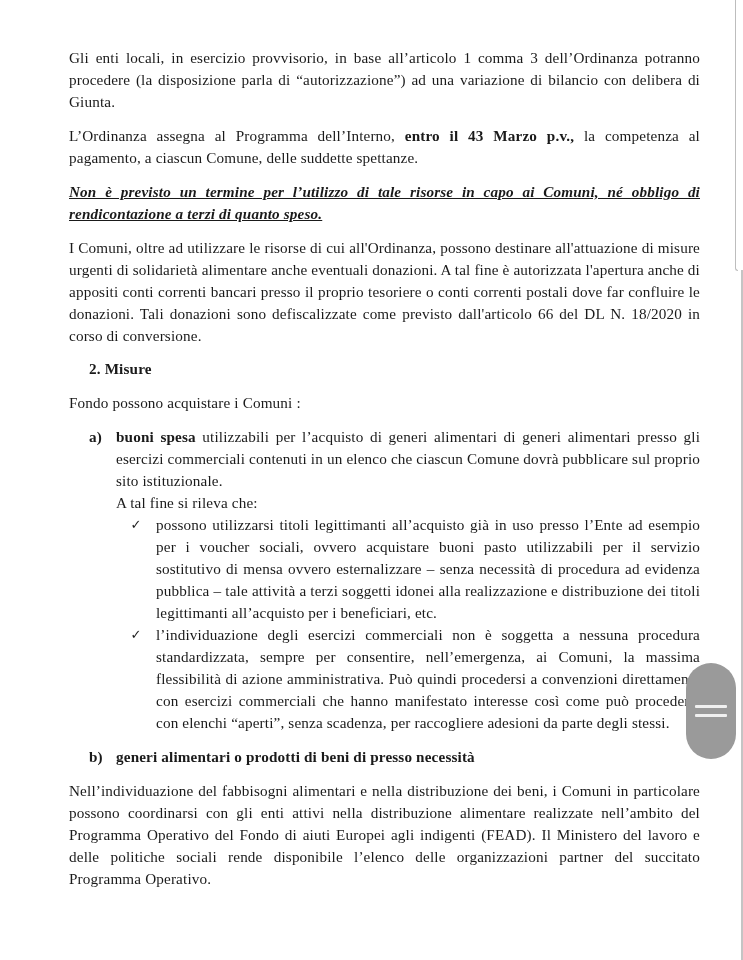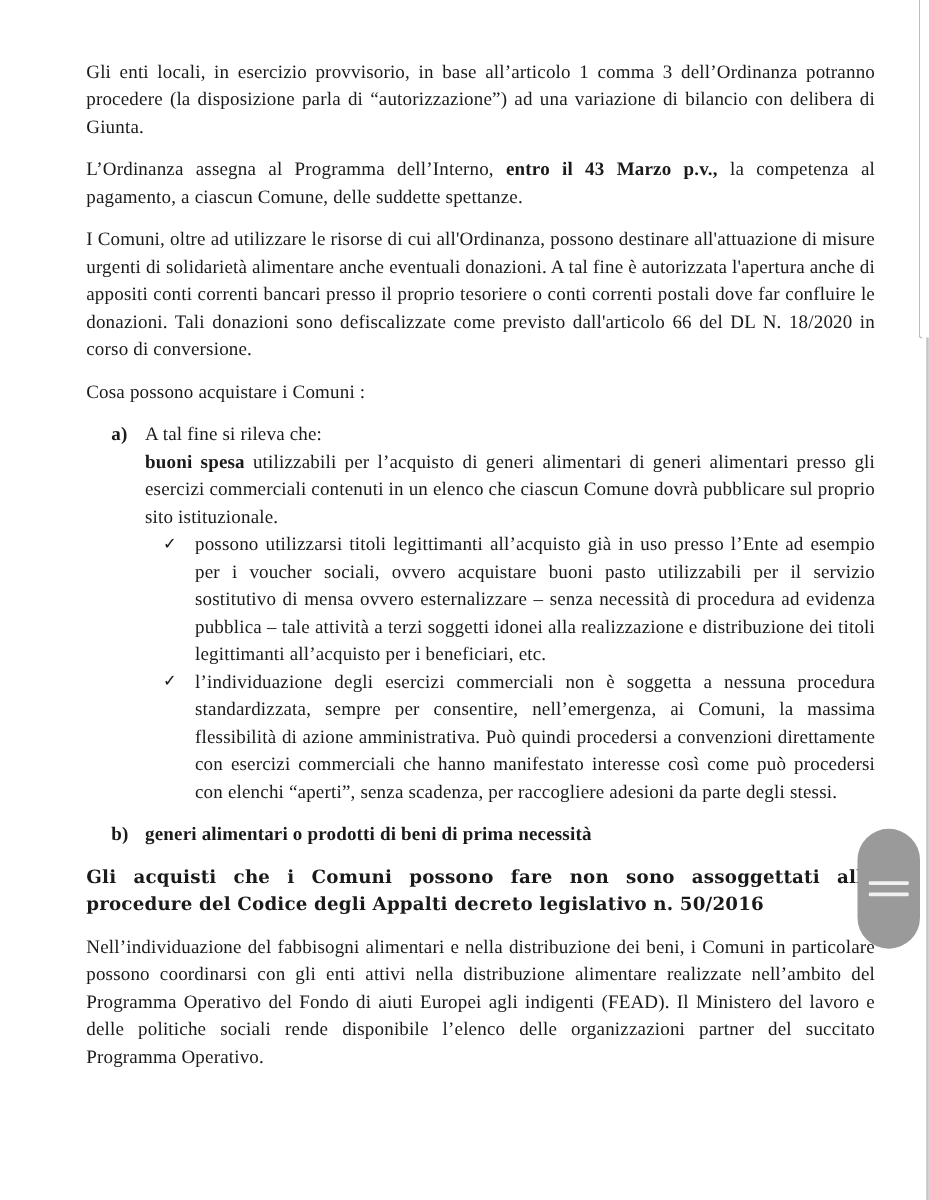--- a/index.html
+++ b/index.html
@@ -52,50 +52,51 @@
 </head>
 <body>
 
 <div class="page">
   <div class="content">
 
     <p>Gli enti locali, in esercizio provvisorio, in base all’articolo 1 comma 3 dell’Ordinanza potranno procedere (la disposizione parla di “autorizzazione”) ad una variazione di bilancio con delibera di Giunta.</p>
 
     <p class="gap-m"><span>L’Ordinanza assegna al Programma dell’Interno, </span><b>entro il 43 Marzo p.v.,</b><span> la competenza al pagamento, a ciascun Comune, delle suddette spettanze.</span></p>
 
+    <p class="gap-m emph-block">Non è previsto un termine per l’utilizzo di tale risorse in capo ai Comuni, né obbligo di rendicontazione a terzi di quanto  speso.</p>
 
     <p class="gap-m">I Comuni, oltre ad utilizzare le risorse di cui all'Ordinanza, possono destinare all'attuazione di misure urgenti di solidarietà alimentare anche eventuali donazioni. A tal fine è autorizzata l'apertura anche di appositi conti correnti bancari presso il proprio tesoriere o conti correnti postali dove far confluire le donazioni. Tali donazioni sono defiscalizzate come previsto dall'articolo 66 del DL N. 18/2020 in corso di conversione.</p>
 
+    <p class="gap-s heading-2">2.  Misure</p>
 
-    <p class="gap-m">Cosa possono acquistare i Comuni :</p>
+    <p class="gap-m">Fondo possono acquistare i Comuni :</p>
 
     <div class="gap-m sub-item">
       <span class="marker">a)</span>
       <div class="body">
+        <p><b>buoni spesa</b><span> utilizzabili per l’acquisto di generi alimentari di generi alimentari presso gli esercizi commerciali contenuti in un elenco che ciascun Comune dovrà pubblicare sul proprio sito istituzionale.</span></p>
         <p style="text-align:left">A tal fine si rileva che:</p>
-        <p><b>buoni spesa</b><span> utilizzabili per l’acquisto di generi alimentari di generi alimentari presso gli esercizi commerciali contenuti in un elenco che ciascun Comune dovrà pubblicare sul proprio sito istituzionale.</span></p>
         <ul class="check-list">
           <li class="check-item">
             <span class="chk">✓</span>
             <span class="txt">possono utilizzarsi titoli legittimanti all’acquisto già in uso presso l’Ente ad esempio per i voucher sociali, ovvero acquistare buoni pasto utilizzabili per il servizio sostitutivo di mensa ovvero esternalizzare – senza necessità di procedura ad evidenza pubblica – tale attività a terzi soggetti idonei alla realizzazione e distribuzione dei titoli legittimanti all’acquisto per i beneficiari, etc.</span>
           </li>
           <li class="check-item">
             <span class="chk">✓</span>
             <span class="txt">l’individuazione degli esercizi commerciali non è soggetta a nessuna procedura standardizzata, sempre per consentire, nell’emergenza, ai Comuni,  la massima flessibilità di azione amministrativa. Può quindi procedersi a convenzioni  direttamente con esercizi commerciali che hanno manifestato interesse così come può procedersi con elenchi “aperti”, senza scadenza, per raccogliere adesioni da parte degli stessi.</span>
           </li>
         </ul>
       </div>
     </div>
 
     <div class="gap-m sub-item" style="font-weight:bold">
       <span class="marker">b)</span>
-      <span class="body">generi alimentari o prodotti di beni di prima necessità</span>
+      <span class="body">generi alimentari o prodotti di beni di presso necessità</span>
     </div>
 
-    <p class="gap-m bold-para">Gli acquisti che i Comuni possono fare non sono assoggettati alle procedure del Codice degli Appalti decreto legislativo n. 50/2016</p>
 
 
     <p class="gap-m">Nell’individuazione del fabbisogni alimentari e nella distribuzione dei beni, i Comuni in particolare possono coordinarsi con gli enti attivi nella distribuzione alimentare realizzate nell’ambito del Programma Operativo del Fondo di aiuti Europei agli indigenti (FEAD). Il Ministero del lavoro e delle politiche sociali rende disponibile l’elenco delle organizzazioni partner del succitato Programma Operativo.</p>
   </div>
 
   <div class="edge-upper"></div>
   <div class="edge-lower"></div>
 
   <div class="scroll-thumb">
     <span class="bar"></span>

